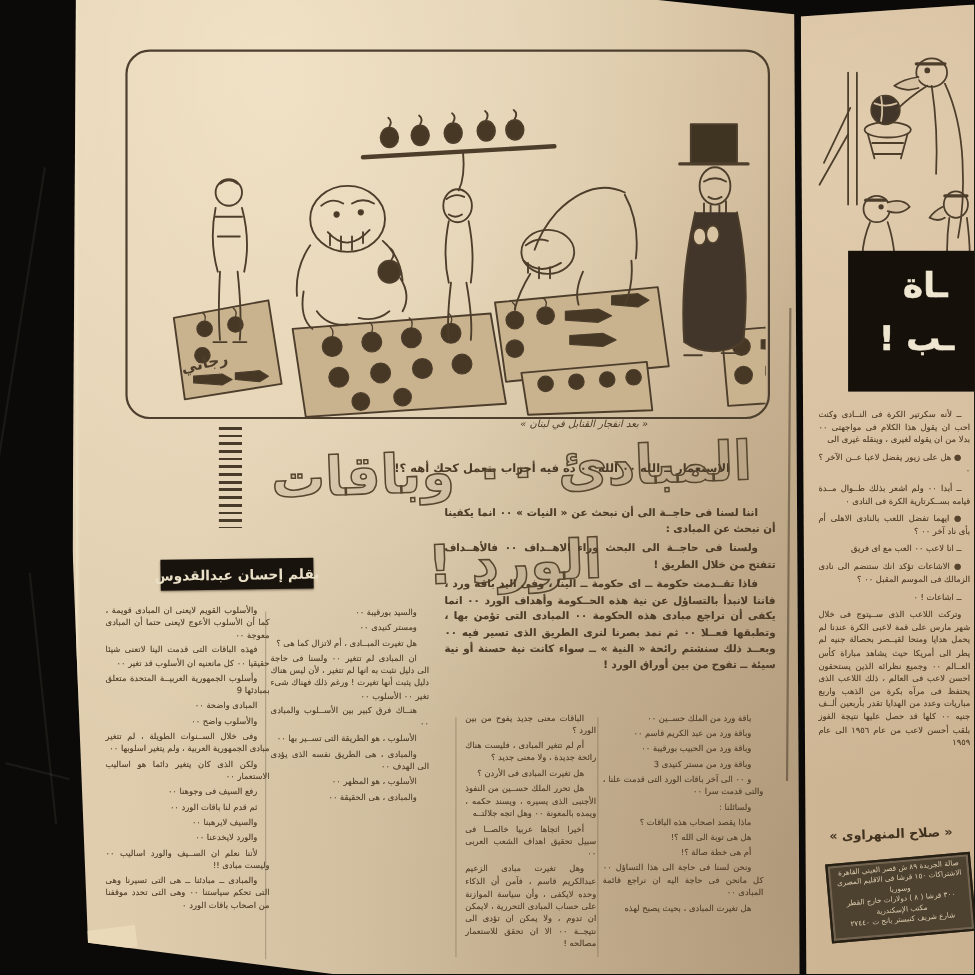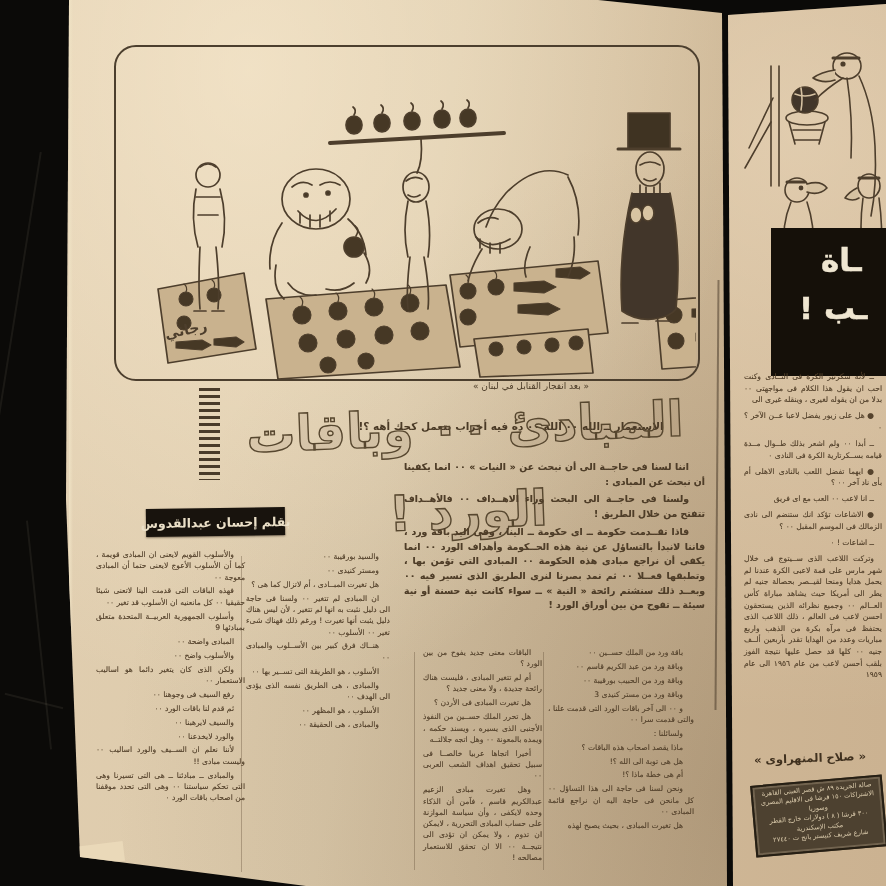--- a/index.html
+++ b/index.html
@@ -18,21 +18,21 @@
     background:linear-gradient(90deg,#efe2c4,rgba(239,226,196,0));}
   #corner-fold{position:absolute;left:72px;top:844px;width:52px;height:20px;
     background:#ecdcbc;transform:rotate(-7deg);opacity:.8;}
   #crease-line{position:absolute;left:716px;top:280px;width:2px;height:430px;
     background:rgba(52,38,24,.45);transform:rotate(.4deg);}
   
   #cartoon-frame{position:absolute;left:114px;top:45px;width:582px;height:332px;
     border:2px solid #4c3f2e;border-radius:22px;}
   #cartoon-frame svg{position:absolute;inset:0;}
   .cap{position:absolute;direction:rtl;text-align:center;color:#4a3a26;}
-  #caption-context{left:250px;top:334px;width:330px;font-size:9px;}
+  #caption-context{left:250px;top:334px;width:330px;font-size:9px;font-style:italic;}
   #caption-dialogue{left:160px;top:347px;width:470px;font-size:10.5px;font-weight:bold;margin-top:26px;}
   
   #headline-dashes{position:absolute;left:199px;top:388px;width:21px;height:92px;
     background:repeating-linear-gradient(180deg,#493b2a 0 2.6px,rgba(0,0,0,0) 2.6px 7px);}
   
   #article-headline{position:absolute;left:222px;top:386px;width:486px;height:86px;
     direction:rtl;text-align:center;font-size:49px;font-weight:bold;line-height:84px;
     color:rgba(85,69,46,.08);-webkit-text-stroke:1.4px #57472f;
     transform:rotate(-2.2deg);letter-spacing:-1px;}
   
@@ -51,21 +51,21 @@
   #col-b{left:423px;top:647px;width:119px;}
   #col-c{left:246px;top:551px;width:144px;}
   #col-d{left:96px;top:549px;width:149px;}
   .vrule{position:absolute;width:1px;background:rgba(92,72,50,.35);}
   
   #right-page{position:absolute;inset:0;
     clip-path:polygon(728px 15px,886px 4px,886px 886px,733px 886px);
     background:
       radial-gradient(ellipse at 90% 15%, rgba(255,240,214,.4), rgba(255,240,214,0) 55%),
       linear-gradient(90deg,#6f5c44 0%,#a98f6e 4%,#c6ad8c 12%,#d4bd9c 45%,#cbb291 100%);}
-  #black-box{position:absolute;left:771px;top:228px;width:115px;height:148px;background:#151009;text-decoration:underline;}
+  #black-box{position:absolute;left:771px;top:228px;width:115px;height:128px;background:#151009;text-decoration:underline;}
   .boxfrag{position:absolute;color:#efe6d1;font-weight:bold;direction:rtl;
     -webkit-text-stroke:.5px #efe6d1;}
   #box-frag-1{left:50px;top:14px;font-size:31px;}
   #box-frag-2{left:28px;top:62px;font-size:31px;}
   #interview-col{left:744px;top:371px;width:138px;font-size:7.6px;line-height:11.6px;color:#55432d;}
   #interview-col p{margin:0 0 4.5px;text-indent:8px;}
   #interview-signature{position:absolute;left:744px;top:751px;width:132px;direction:rtl;
     text-align:center;font-size:11.5px;font-weight:bold;color:#40311f;transform:rotate(-2deg);}
   #info-box{position:absolute;left:753px;top:780px;width:132px;height:72px;background:#4d4130;
     border:2px solid #261f14;box-shadow:inset 0 0 0 2px rgba(225,205,170,.25);
@@ -237,21 +237,21 @@
 
     <div id="col-a" class="artext col">
         <p>باقة ورد من الملك حســين ٠٠</p>
         <p>وباقة ورد من عبد الكريم قاسم ٠٠</p>
         <p>وباقة ورد من الحبيب بورقيبة ٠٠</p>
         <p>وباقة ورد من مستر كنيدى 3</p>
         <p>و ٠٠ الى آخر باقات الورد التى قدمت علنا ، والتى قدمت سرا ٠٠</p>
         <p>ولسائلنا :</p>
         <p>ماذا يقصد اصحاب هذه الباقات ؟</p>
         <p>هل هى توبة الى الله ؟!</p>
-        <p>أم هى خطة ماذا ؟!</p>
+        <p>أم هى خطة صالة ؟!</p>
         <p>ونحن لسنا فى حاجة الى هذا التساؤل ٠٠ كل مانحن فى حاجة اليه ان نراجع قائمة المبادى ٠٠</p>
         <p>هل تغيرت المبادى ، بحيث يصبح لهذه</p>
       </div>
     <div id="col-b" class="artext col">
         <p>الباقات معنى جديد يفوح من بين الورد ؟</p>
         <p>أم لم تتغير المبادى ، فليست هناك رائحة جديدة ، ولا معنى جديد ؟</p>
         <p>هل تغيرت المبادى فى الأردن ؟</p>
         <p>هل تحرر الملك حســين من النفوذ الأجنبى الذى يسيره ، ويسند حكمه ، ويمده بالمعونة ٠٠ وهل اتجه جلالتــه</p>
         <p>أخيرا اتجاها عربيا خالصــا فى سبيل تحقيق اهداف الشعب العربى ٠٠</p>
         <p>وهل تغيرت مبادى الزعيم عبدالكريم قاسم ، فآمن أن الذكاء وحده لايكفى ، وأن سياسة الموازنة على حساب المبادى التحررية ، لايمكن ان تدوم ، ولا يمكن ان تؤدى الى نتيجــة ٠٠ الا ان تحقق للاستعمار مصالحه !</p>
@@ -266,20 +266,21 @@
         <p>والمبادى ، هى الطريق نفسه الذى يؤدى الى الهدف ٠٠</p>
         <p>الأسلوب ، هو المظهر ٠٠</p>
         <p>والمبادى ، هى الحقيقة ٠٠</p>
       </div>
     <div id="col-d" class="artext col">
         <p>والأسلوب القويم لايعنى ان المبادى قويمة ، كما أن الأسلوب الأعوج لايعنى حتما أن المبادى معوجة ٠٠</p>
         <p>فهذه الباقات التى قدمت الينا لاتعنى شيئا حقيقيا ٠٠ كل مانعنيه ان الأسلوب قد تغير ٠٠</p>
         <p>وأسلوب الجمهورية العربيــة المتحدة متعلق بمبادئها 9</p>
         <p>المبادى واضحة ٠٠</p>
         <p>والأسلوب واضح ٠٠</p>
+        <p>وفى خلال الســنوات الطويلة ، لم تتغير مبادى الجمهورية العربية ، ولم يتغير اسلوبها ٠٠</p>
         <p>ولكن الذى كان يتغير دائما هو اساليب الاستعمار ٠٠</p>
         <p>رفع السيف فى وجوهنا ٠٠</p>
         <p>ثم قدم لنا باقات الورد ٠٠</p>
         <p>والسيف لايرهبنا ٠٠</p>
         <p>والورد لايخدعنا ٠٠</p>
         <p>لأننا نعلم ان الســيف والورد اساليب ٠٠ وليست مبادى !!</p>
         <p>والمبادى ــ مبادئنا ــ هى التى تسيرنا وهى التى تحكم سياستنا ٠٠ وهى التى تحدد موقفنا من اصحاب باقات الورد ٠</p>
       </div>
 
     <div class="vrule" style="left:241px;top:556px;height:316px;"></div>

